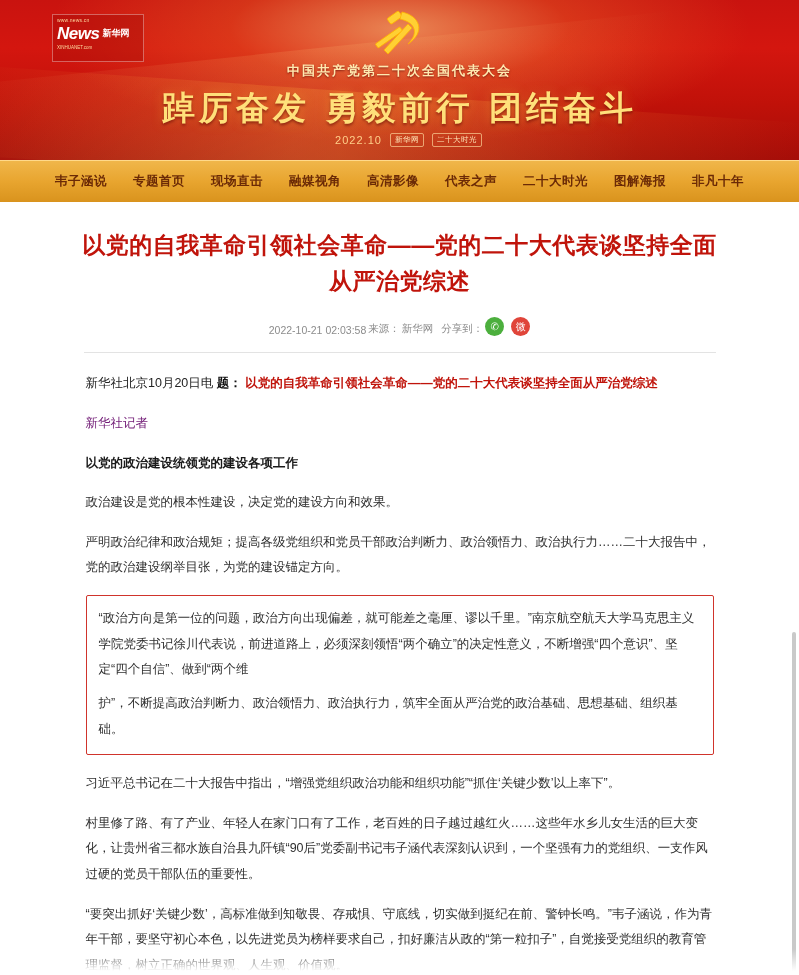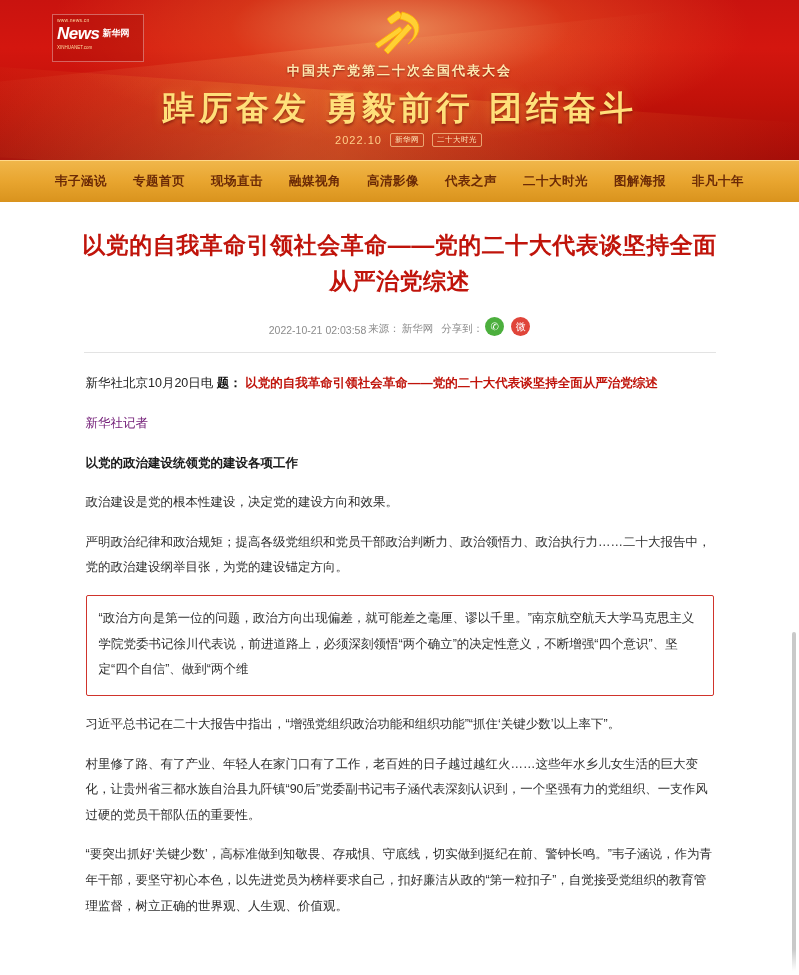--- a/index.html
+++ b/index.html
@@ -342,20 +342,21 @@
 
         <p class="byline">新华社记者</p>
 
         <p class="subhead">以党的政治建设统领党的建设各项工作</p>
 
         <p>政治建设是党的根本性建设，决定党的建设方向和效果。</p>
         <p>严明政治纪律和政治规矩；提高各级党组织和党员干部政治判断力、政治领悟力、政治执行力……二十大报告中，党的政治建设纲举目张，为党的建设锚定方向。</p>
 
         <div class="quote-box">
           <p>“政治方向是第一位的问题，政治方向出现偏差，就可能差之毫厘、谬以千里。”南京航空航天大学马克思主义学院党委书记徐川代表说，前进道路上，必须深刻领悟“两个确立”的决定性意义，不断增强“四个意识”、坚定“四个自信”、做到“两个维</p>
+          <p>护”，不断提高政治判断力、政治领悟力、政治执行力，筑牢全面从严治党的政治基础、思想基础、组织基础。</p>
         </div>
 
         <p>习近平总书记在二十大报告中指出，“增强党组织政治功能和组织功能”“抓住‘关键少数’以上率下”。</p>
         <p>村里修了路、有了产业、年轻人在家门口有了工作，老百姓的日子越过越红火……这些年水乡儿女生活的巨大变化，让贵州省三都水族自治县九阡镇“90后”党委副书记韦子涵代表深刻认识到，一个坚强有力的党组织、一支作风过硬的党员干部队伍的重要性。</p>
         <p>“要突出抓好‘关键少数’，高标准做到知敬畏、存戒惧、守底线，切实做到挺纪在前、警钟长鸣。”韦子涵说，作为青年干部，要坚守初心本色，以先进党员为榜样要求自己，扣好廉洁从政的“第一粒扣子”，自觉接受党组织的教育管理监督，树立正确的世界观、人生观、价值观。</p>
 
       </div>
     </div>
 
     <div class="scroll-hint"></div>

